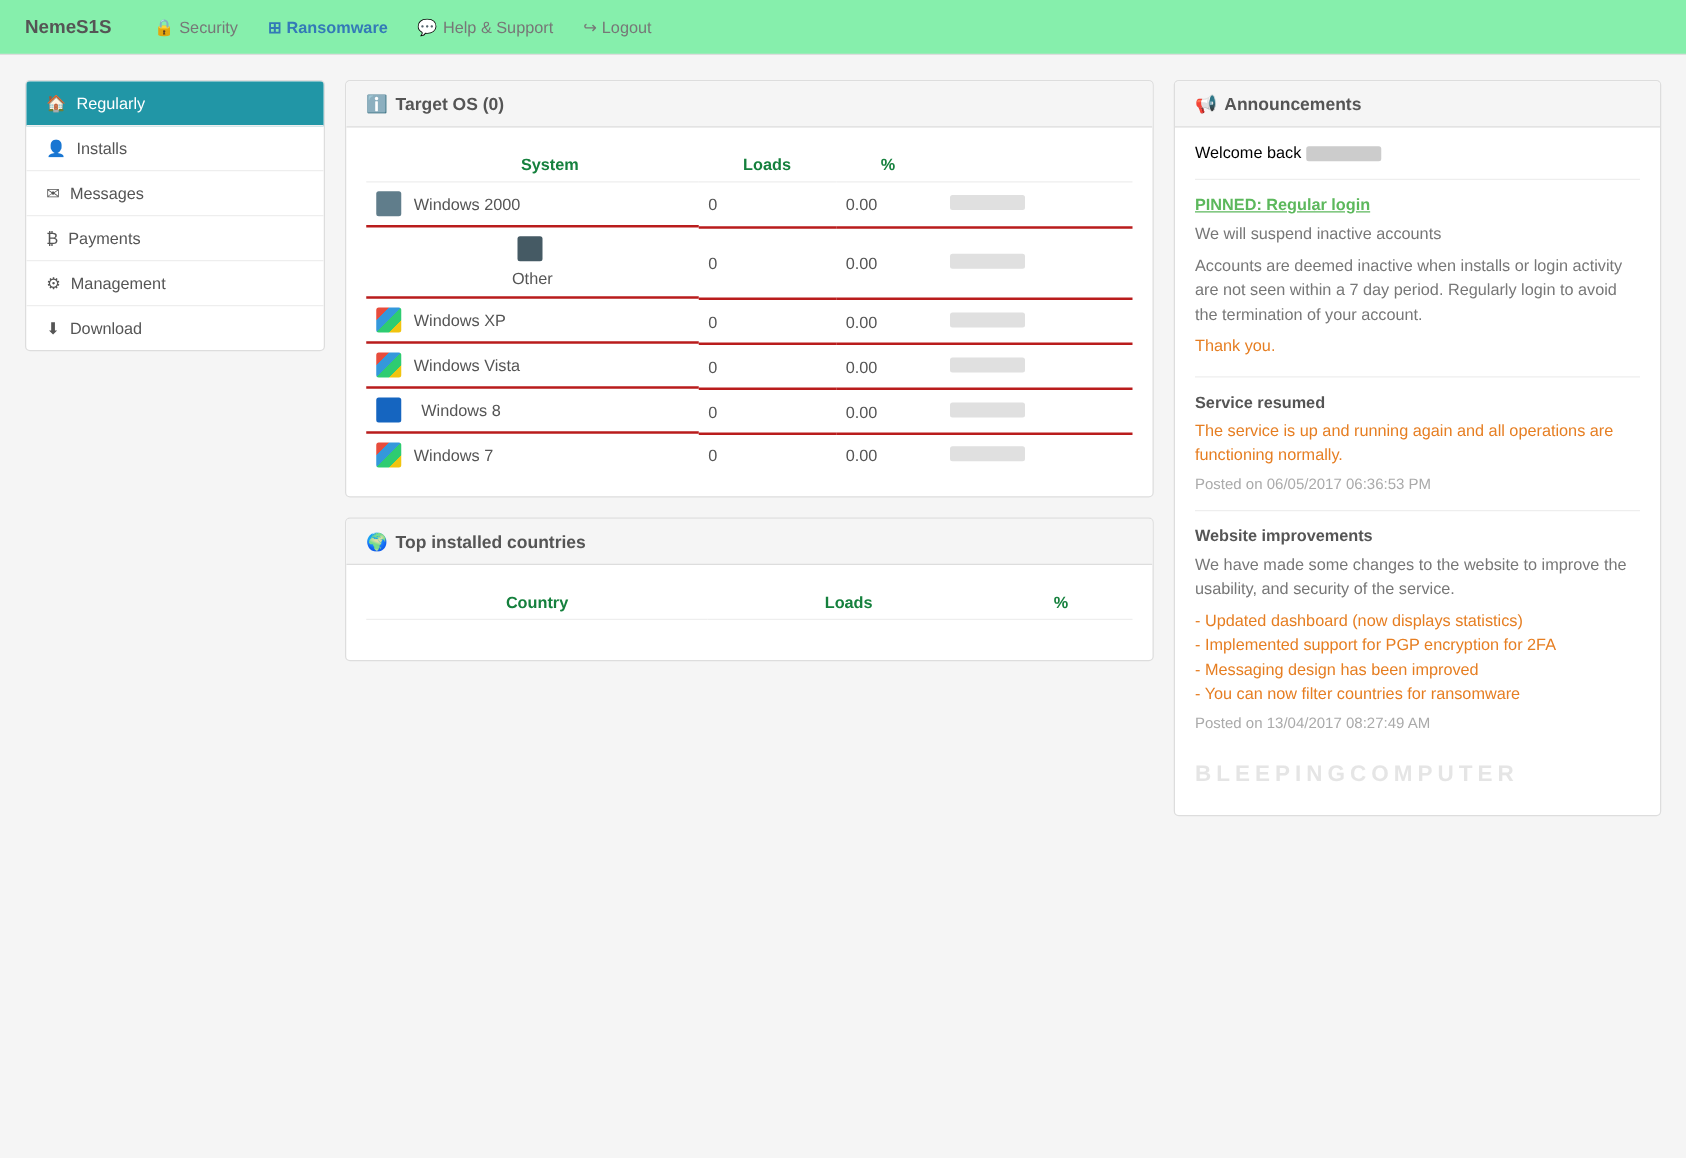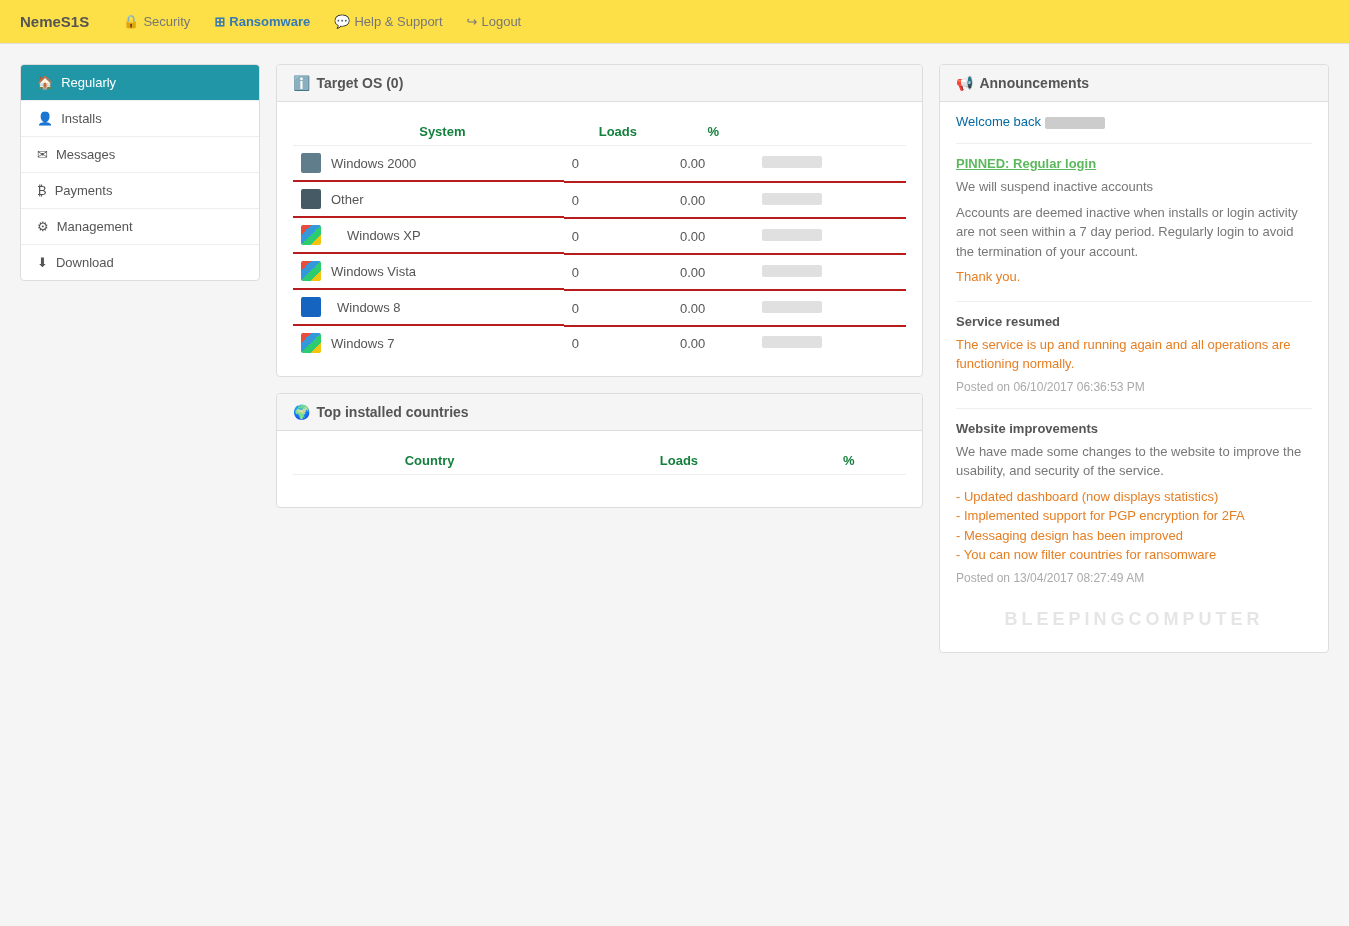--- a/index.html
+++ b/index.html
@@ -1,20 +1,20 @@
 <!DOCTYPE html>
 <html><head>
   <meta charset="utf-8">
   <style>
     * { box-sizing: border-box; margin: 0; padding: 0; }
     body { font-family: Arial, sans-serif; font-size: 13px; background: #f5f5f5; color: #333; }
 
     
     .topnav {
-      background: #fde047;
+      background: #86efac;
       border-bottom: 1px solid #ddd;
       padding: 0 20px;
       height: 44px;
       display: flex;
       align-items: center;
       gap: 24px;
     }
     .topnav-brand {
       font-size: 15px;
       font-weight: bold;
@@ -159,21 +159,21 @@
       font-weight: bold;
       color: #555;
       display: flex;
       align-items: center;
       gap: 6px;
     }
     .ann-body {
       padding: 12px 16px;
     }
     .ann-welcome {
-      color: #0369a1;
+      color: #000000;
       margin-bottom: 14px;
       font-size: 13px;
     }
     .ann-welcome-blur {
       display: inline-block;
       width: 60px;
       height: 12px;
       background: #ccc;
       border-radius: 2px;
       vertical-align: middle;
@@ -295,32 +295,32 @@
       <span class="os-icon icon-win2000"></span>
       <span>Windows 2000</span>
     </td>
     <td>0</td>
     <td>0.00</td>
     <td>
       <div class="progress-bar-bg"><div class="progress-bar-fill" style="width:0.00%"></div></div>
     </td>
   </tr>
               <tr>
-    <td style="display:flex;align-items:center;gap:6px;">
+    <td style="display:flex;align-items:center;gap:6px;flex-direction:column;">
       <span class="os-icon icon-other"></span>
       <span>Other</span>
     </td>
     <td>0</td>
     <td>0.00</td>
     <td>
       <div class="progress-bar-bg"><div class="progress-bar-fill" style="width:0.00%"></div></div>
     </td>
   </tr>
               <tr>
-    <td style="display:flex;align-items:center;gap:22px;">
+    <td style="display:flex;align-items:center;gap:6px;">
       <span class="os-icon icon-winxp"></span>
       <span>Windows XP</span>
     </td>
     <td>0</td>
     <td>0.00</td>
     <td>
       <div class="progress-bar-bg"><div class="progress-bar-fill" style="width:0.00%"></div></div>
     </td>
   </tr>
               <tr>
@@ -402,34 +402,34 @@
           <div class="ann-section">
             <div class="ann-title pinned">PINNED: Regular login</div>
             <p class="ann-text">We will suspend inactive accounts</p>
             <p class="ann-text" style="margin-top:6px;">Accounts are deemed inactive when installs or login activity are not seen within a 7 day period. Regularly login to avoid the termination of your account.</p>
             <p class="ann-text highlight" style="margin-top:6px;">Thank you.</p>
           </div>
 
           <div class="ann-section">
             <div class="ann-title">Service resumed</div>
             <p class="ann-text highlight">The service is up and running again and all operations are functioning normally.</p>
-            <p class="ann-posted">Posted on 06/10/2017 06:36:53 PM</p>
+            <p class="ann-posted">Posted on 06/05/2017 06:36:53 PM</p>
           </div>
 
           <div class="ann-section">
             <div class="ann-title">Website improvements</div>
             <p class="ann-text">We have made some changes to the website to improve the usability, and security of the service.</p>
             <p class="ann-text highlight" style="margin-top:6px; white-space: pre-line;">- Updated dashboard (now displays statistics)
 - Implemented support for PGP encryption for 2FA
 - Messaging design has been improved
 - You can now filter countries for ransomware</p>
             <p class="ann-posted">Posted on 13/04/2017 08:27:49 AM</p>
           </div>
 
-          <div style="text-align:center; padding: 10px 0;">
+          <div style="text-align:left; padding: 10px 0;">
             <span class="watermark" style="position:relative; font-size:18px; letter-spacing:4px; color:rgba(180,180,180,0.35); font-weight:bold;">BLEEPINGCOMPUTER</span>
           </div>
         </div>
       </div>
     </div>
   </div>
 
 </div>
 
 </body></html>

